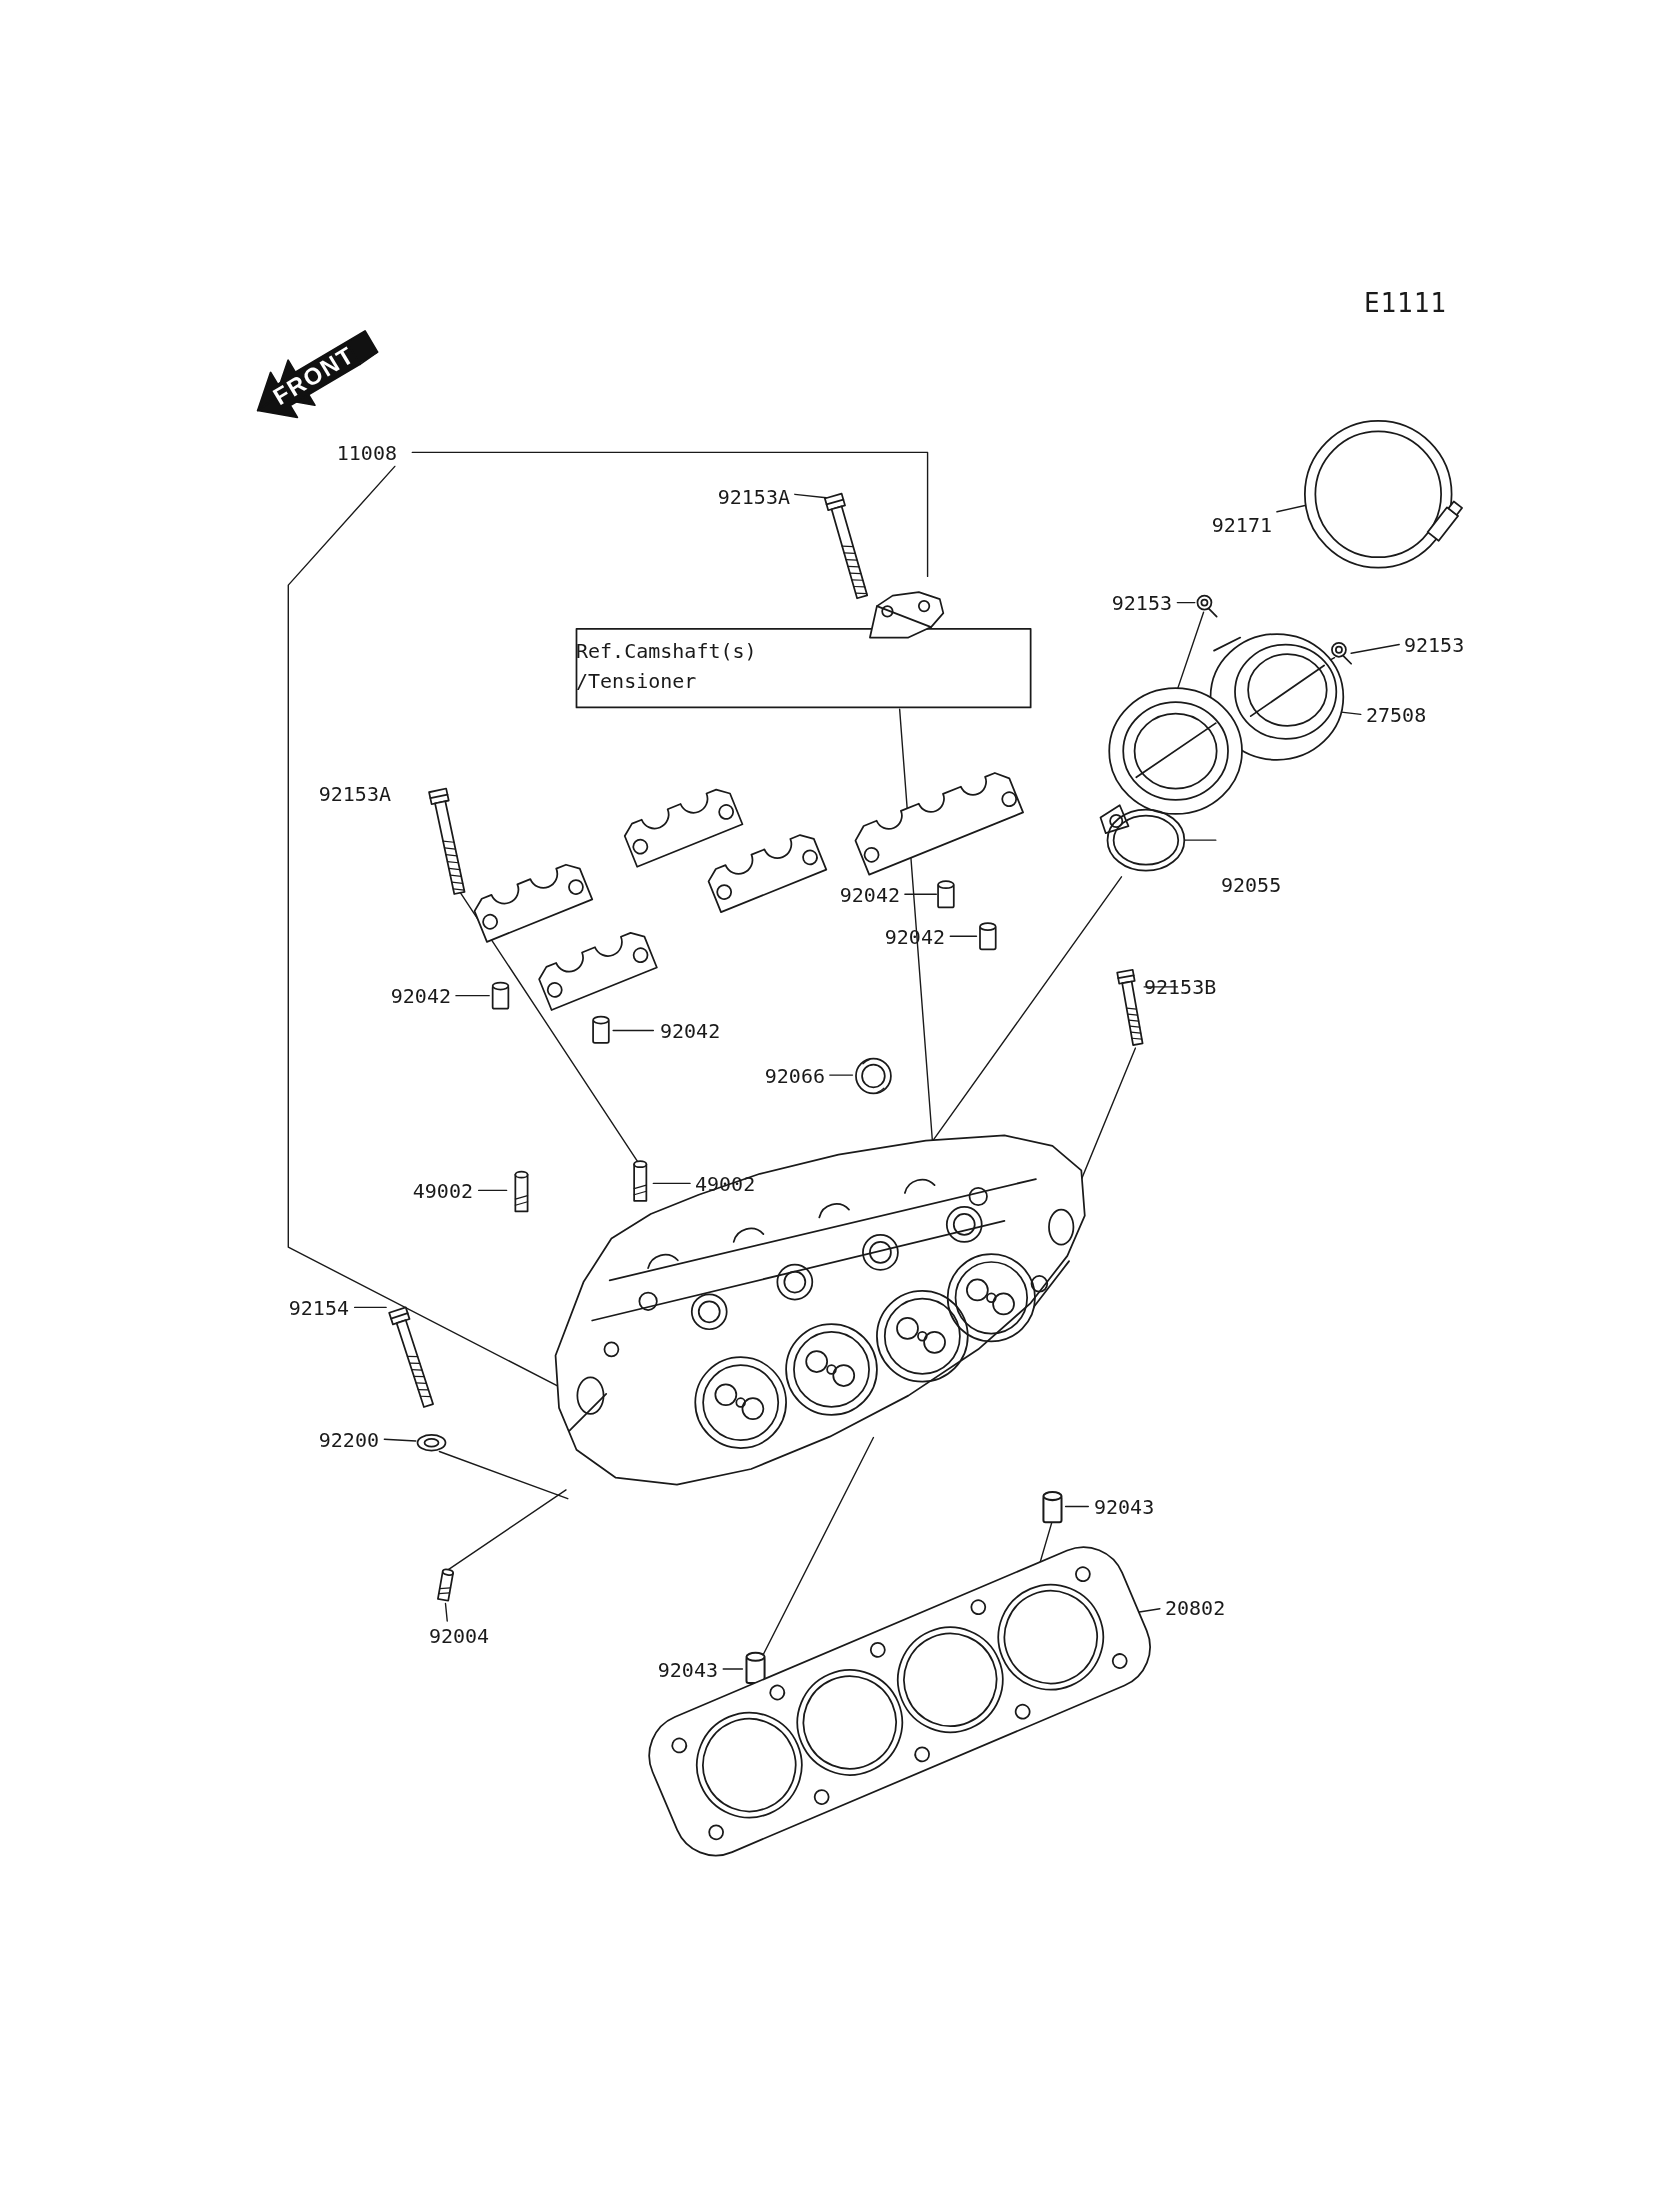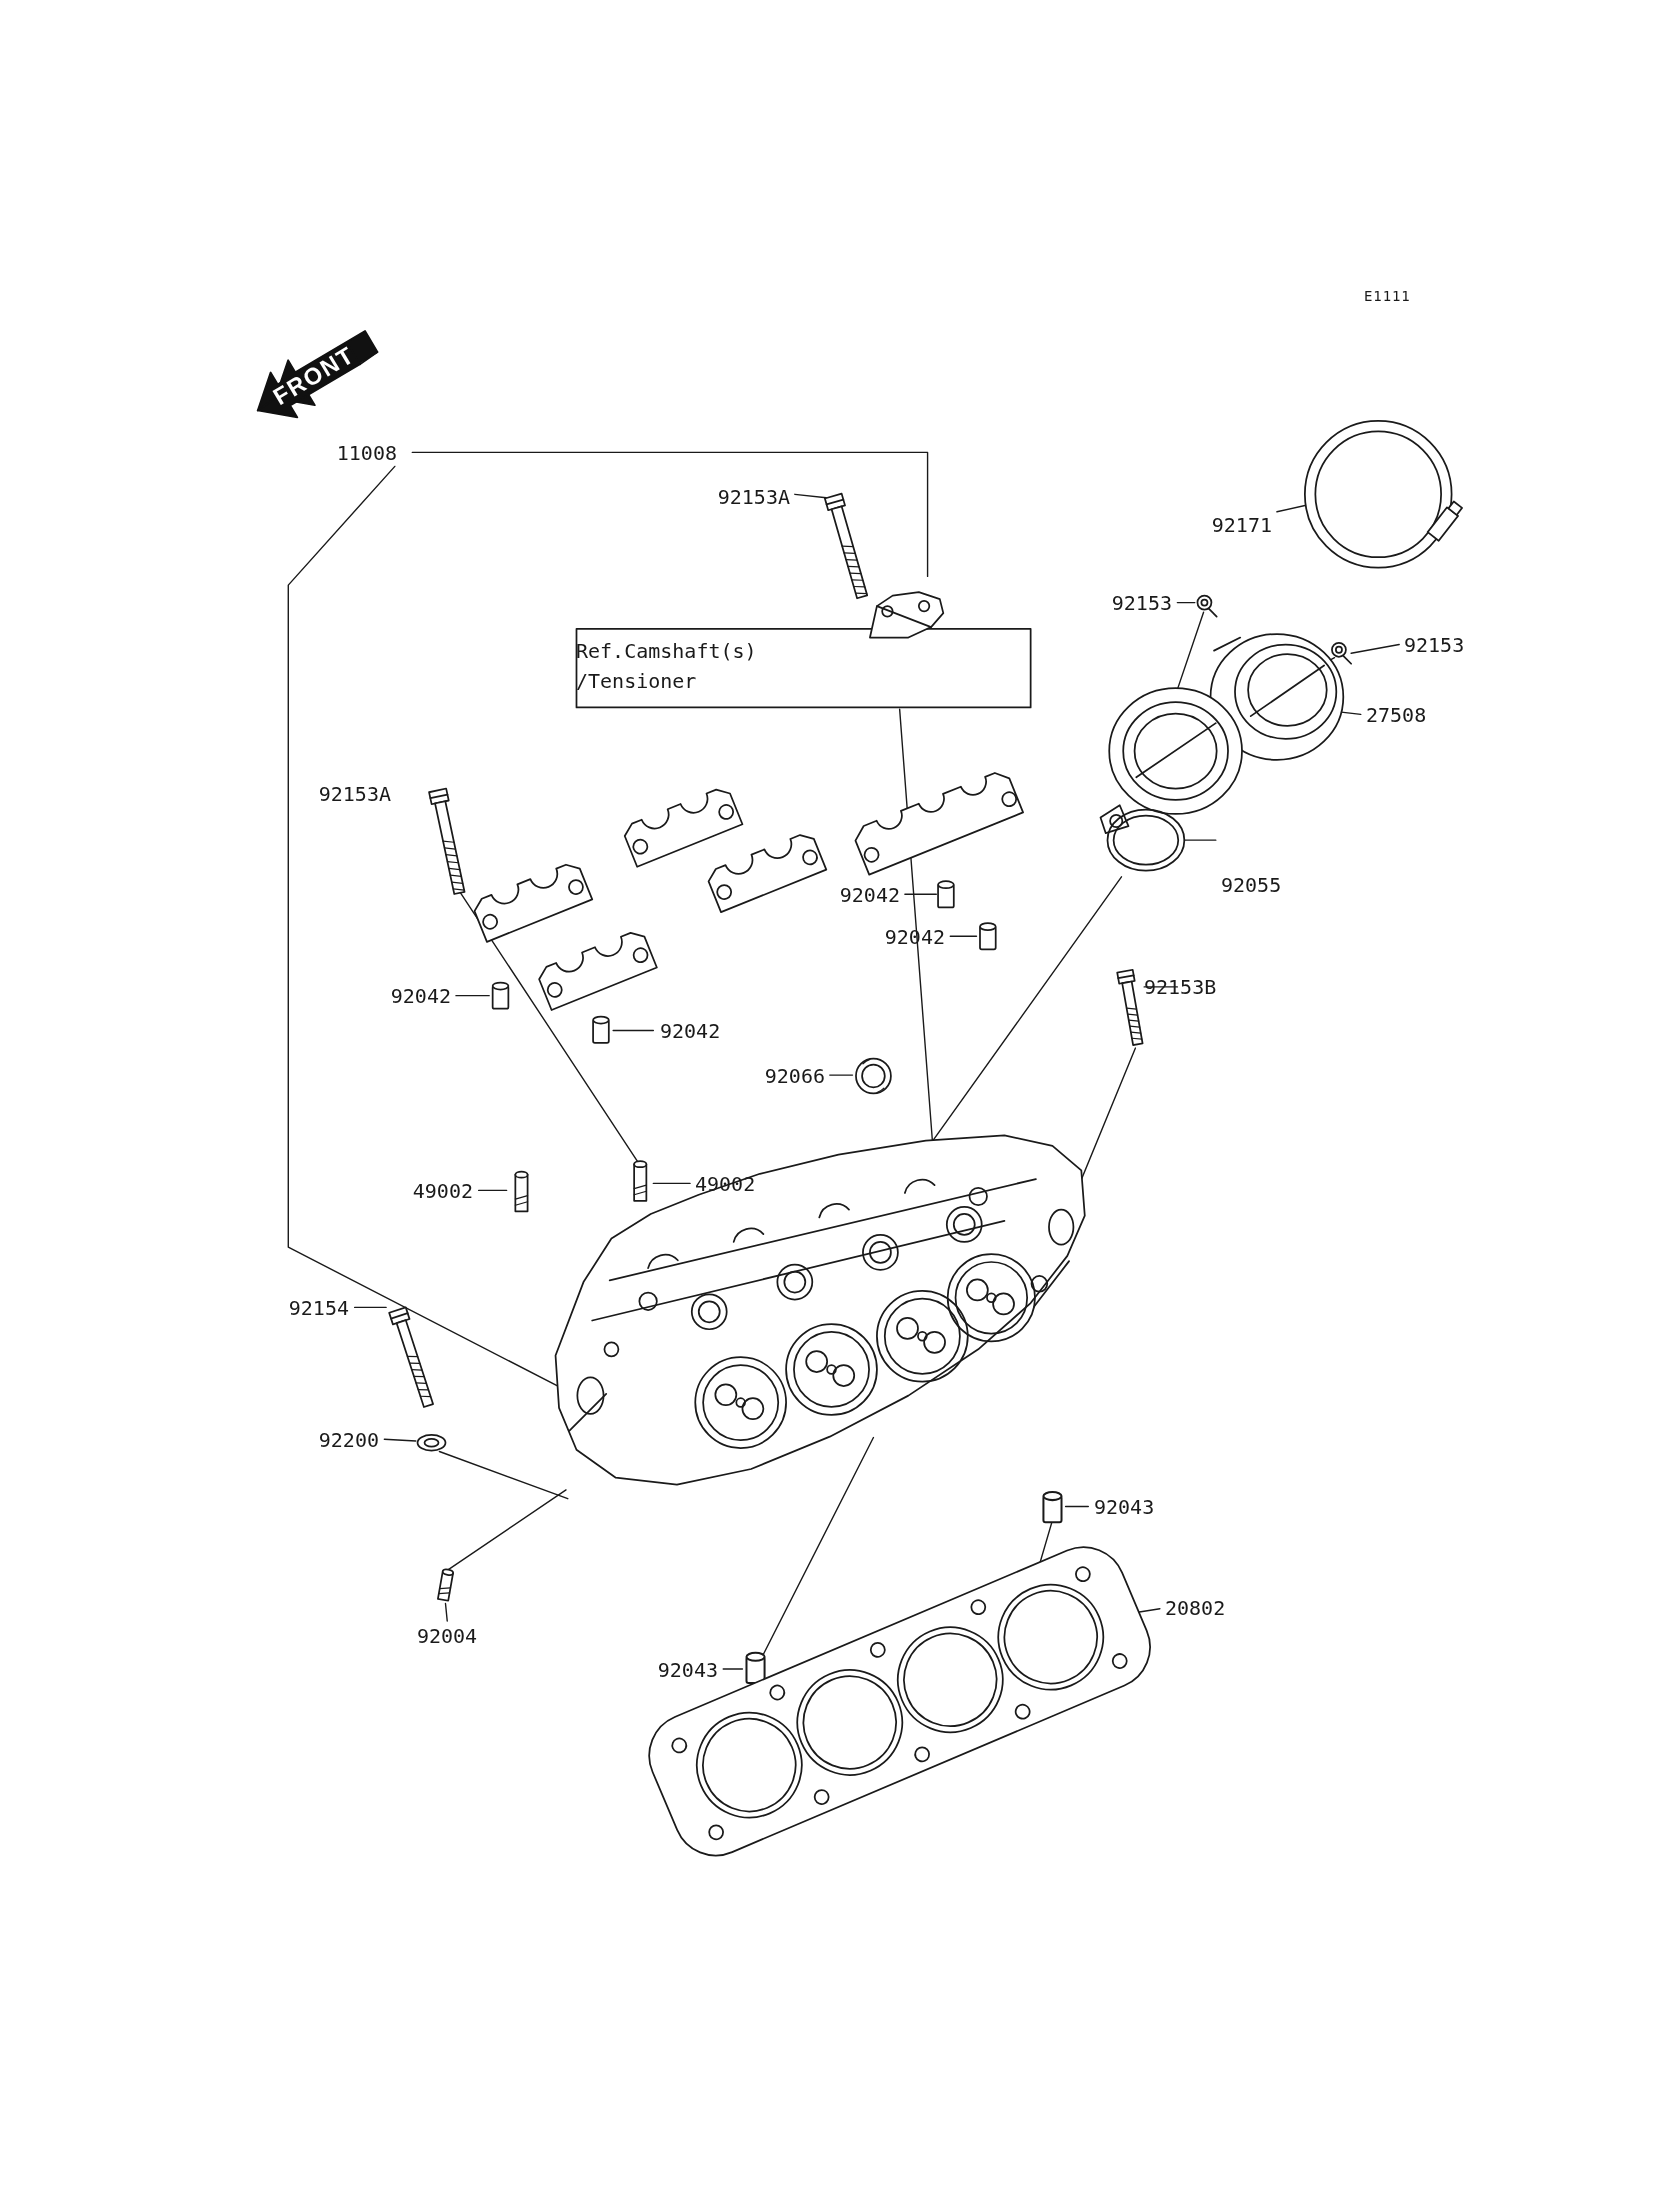--- a/index.html
+++ b/index.html
@@ -1,22 +1,22 @@
 <!DOCTYPE html>
 <html style="font-size:14px"><head>
 <meta charset="utf-8">
 <style>
   html,body{margin:0;padding:0;background:#ffffff;}
   .canvas{position:relative;width:1677px;height:2193px;background:#ffffff;
           font-family:"DejaVu Sans Mono",monospace;color:#1a1a1a;overflow:hidden;}
   .art{position:absolute;left:0;top:0;}
   .part-label{position:absolute;font-size:20px;line-height:23px;white-space:nowrap;}
   .part-label.align-right{transform:translateX(-100%);}
-  .part-label.align-center{transform:translateX(-50%);}
-  .page-code{position:absolute;left:1364px;top:288px;font-size:14px;letter-spacing:0.9px;}
+  .part-label.align-center{transform:translateX(-50%);margin-left:12px;}
+  .page-code{position:absolute;left:1364px;top:288px;font-size:26px;letter-spacing:0.9px;}
   .ref-line{position:absolute;left:576px;width:454px;text-align:left;font-size:20px;}
   .ref-line.l1{top:639px;}
   .ref-line.l2{top:669px;}
 </style>
 </head>
 <body>
 
 <div class="canvas">
 
   <svg class="art" width="1677" height="2193" viewBox="0 0 1920 2511" stroke="#1a1a1a" fill="none" stroke-width="2" stroke-linecap="round" stroke-linejoin="round">

